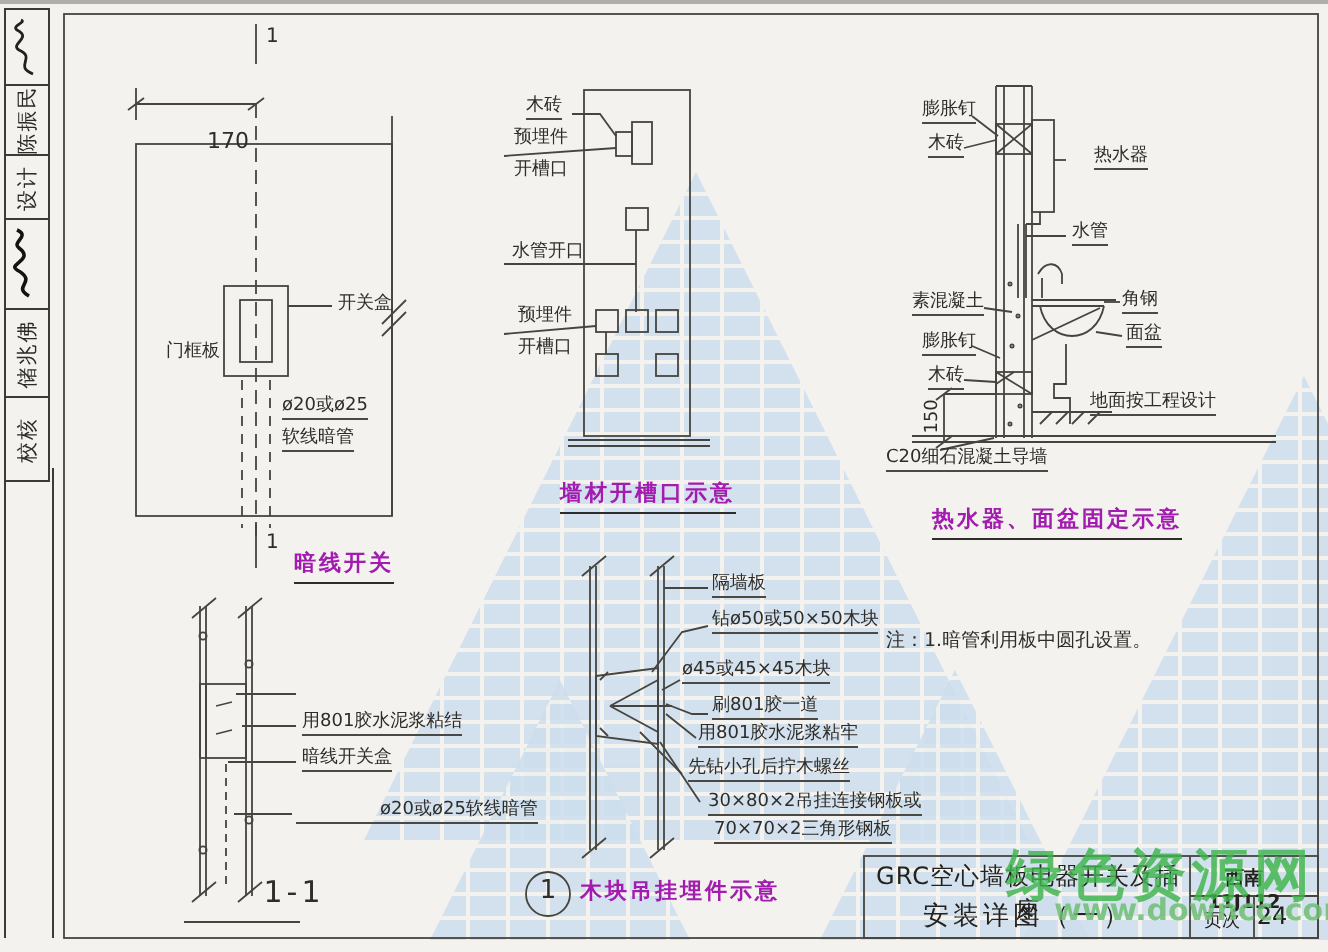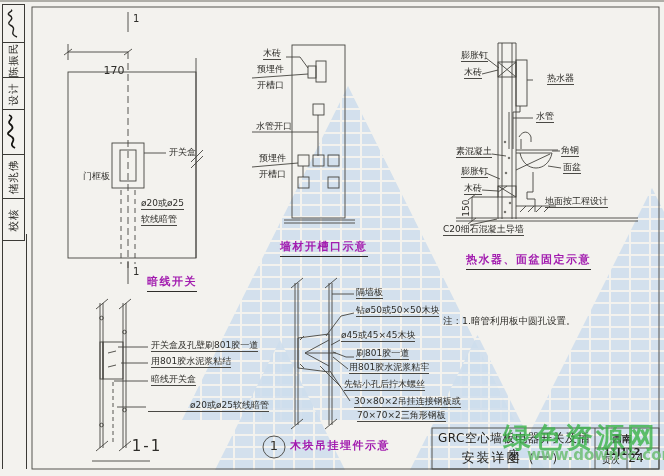--- a/index.html
+++ b/index.html
@@ -253,21 +253,20 @@
   <div class="lbl u" style="left:456px;top:146px;">素混凝土</div>
   <div class="lbl u" style="left:461px;top:166px;">膨胀钉</div>
   <div class="lbl u" style="left:464px;top:183px;">木砖</div>
   <div class="lbl u" style="left:561px;top:145px;">角钢</div>
   <div class="lbl u" style="left:563px;top:162px;">面盆</div>
   <div class="lbl u" style="left:545px;top:196px;">地面按工程设计</div>
   <div class="lbl u" style="left:443px;top:224px;">C20细石混凝土导墙</div>
   <div class="lbl" style="left:458px;top:203px;transform:rotate(-90deg);transform-origin:center;">150</div>
   <div class="lbl dtitle u2" style="left:466px;top:254px;">热水器、面盆固定示意</div>
 
-  <div class="lbl u" style="left:151px;top:340px;">开关盒及孔壁刷801胶一道</div>
   <div class="lbl u" style="left:151px;top:356px;">用801胶水泥浆粘结</div>
   <div class="lbl u" style="left:151px;top:374px;">暗线开关盒</div>
   <div class="lbl u" style="left:148px;top:400px;padding-left:42px;">ø20或ø25软线暗管</div>
   <div class="lbl" style="left:100px;top:438px;width:56px;text-align:center;font-size:15px;letter-spacing:2px;margin-left:19px;">1-1</div>
 
   <div class="lbl u" style="left:356px;top:287px;">隔墙板</div>
   <div class="lbl u" style="left:356px;top:305px;">钻ø50或50×50木块</div>
   <div class="lbl u" style="left:341px;top:330px;">ø45或45×45木块</div>
   <div class="lbl u" style="left:356px;top:348px;text-align:right;">刷801胶一道</div>
   <div class="lbl u" style="left:349px;top:362px;">用801胶水泥浆粘牢</div>

